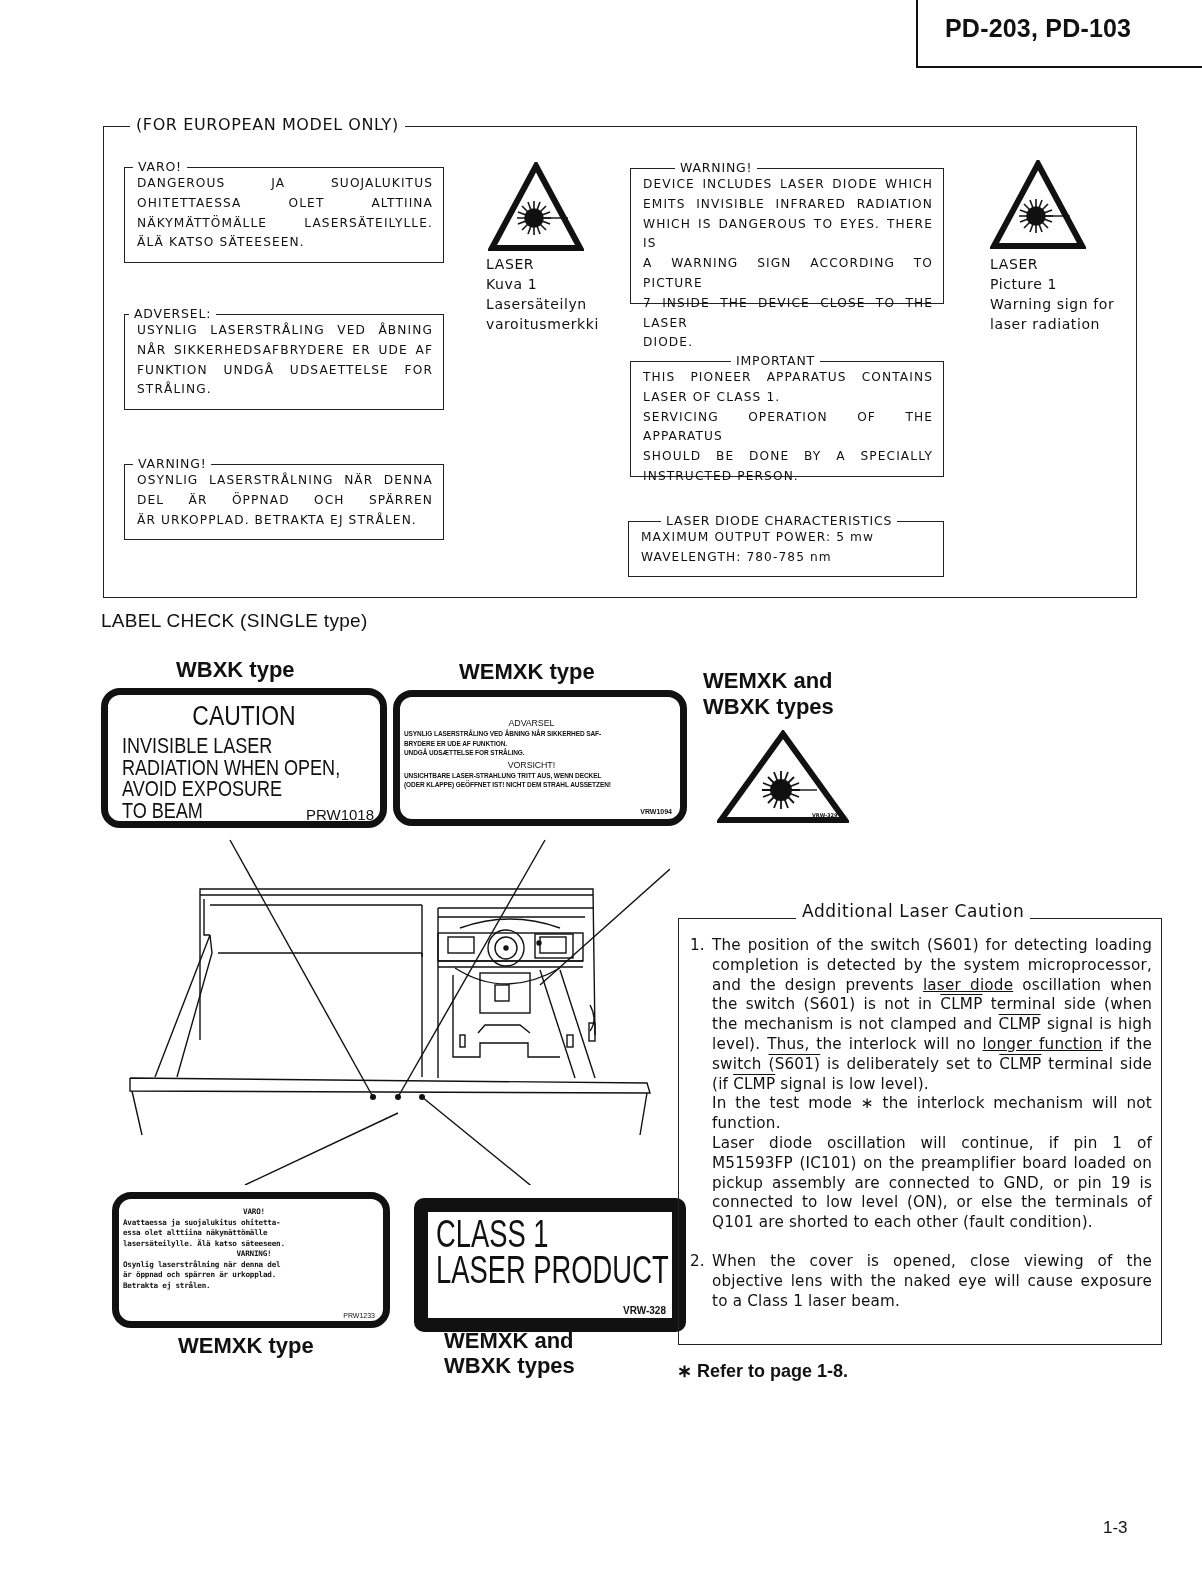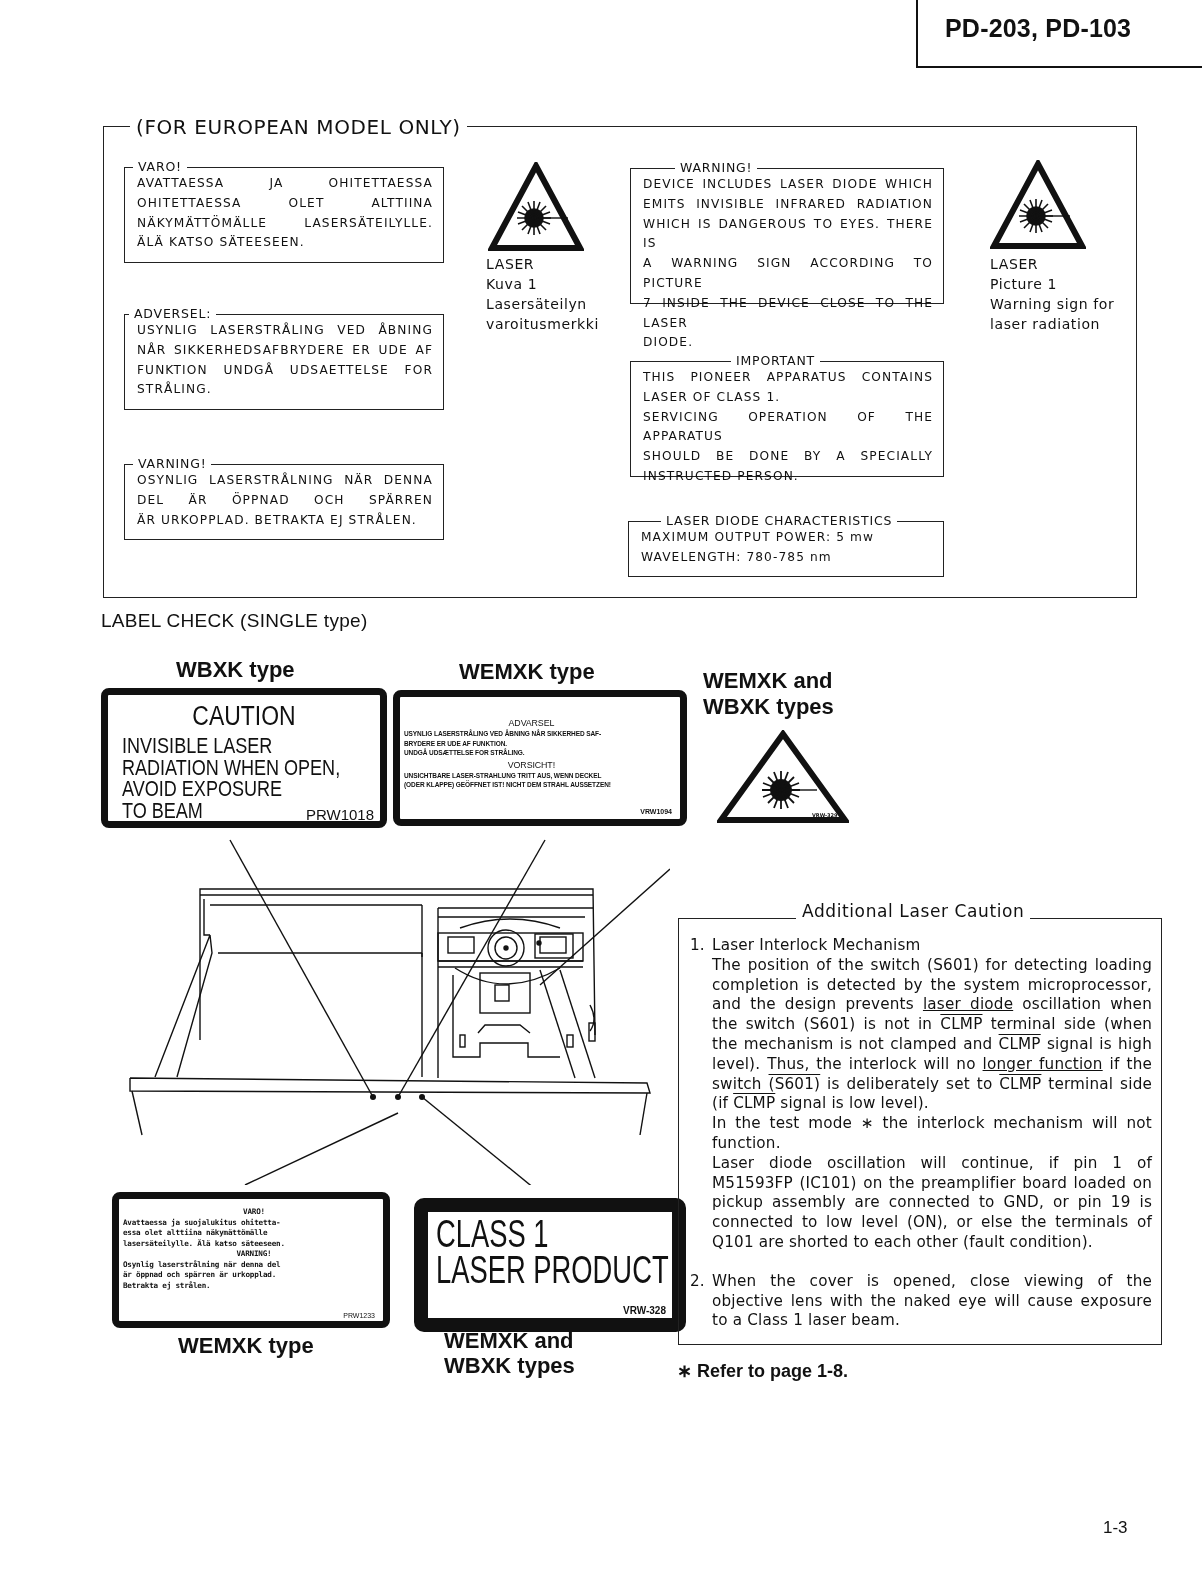--- a/index.html
+++ b/index.html
@@ -1,50 +1,50 @@
 <!DOCTYPE html>
 <html><head>
 <meta charset="utf-8">
 <style>
   html,body{margin:0;padding:0;background:#fff;}
   body{width:1202px;height:1589px;position:relative;overflow:hidden;color:#111;font-family:"DejaVu Sans","Liberation Sans",sans-serif;}
   .abs{position:absolute;}
   .hdr-box{left:916px;top:-2px;width:300px;height:68px;border-left:2px solid #111;border-bottom:2px solid #111;}
   .hdr-title{left:945px;top:14px;font-family:"Liberation Sans",sans-serif;font-weight:bold;font-size:25px;white-space:nowrap;letter-spacing:0.2px;}
   .euro-frame{left:103px;top:126px;width:1032px;height:470px;border:1.5px solid #222;}
-  .euro-legend{left:130px;top:115px;background:#fff;padding:0 6px 0 6px;font-size:20px;letter-spacing:0.6px;}
+  .euro-legend{left:130px;top:115px;background:#fff;padding:0 6px 0 6px;font-size:16px;letter-spacing:0.6px;}
   .box{position:absolute;border:1.3px solid #222;padding:6px 10px 4px 12px;font-size:12.2px;line-height:19.8px;letter-spacing:1.1px;text-align:justify;text-align-last:justify;}
   .box .last{text-align-last:left;}
   .box .legend{position:absolute;top:-10px;background:#fff;padding:0 5px;font-size:12.5px;letter-spacing:0.8px;line-height:18px;}
   .tri{position:absolute;}
   .cap{position:absolute;font-size:14px;line-height:20px;letter-spacing:0.6px;}
   .lbl-head{position:absolute;font-family:"Liberation Sans",sans-serif;font-weight:bold;font-size:22px;white-space:nowrap;}
   .label-check{left:101px;top:610px;font-family:"Liberation Sans",sans-serif;font-size:19px;letter-spacing:0.3px;}
-  .sticker{position:absolute;border:7px solid #111;border-radius:8px;background:#fff;}
+  .sticker{position:absolute;border:7px solid #111;border-radius:19px;background:#fff;}
   .addl{left:678px;top:918px;width:482px;height:425px;border:1.3px solid #222;}
   .addl-legend{left:796px;top:901px;background:#fff;padding:0 6px;font-size:17px;letter-spacing:0.6px;}
   .addl-body{left:690px;top:936px;width:462px;font-size:15.2px;line-height:19.8px;letter-spacing:0.2px;}
   .addl-body p{margin:0;text-align:justify;}
   .ovl{text-decoration:overline;}
   .ul{text-decoration:underline;}
   .foot{left:677px;top:1360px;font-family:"Liberation Sans",sans-serif;font-size:18px;font-weight:bold;}
   .pageno{left:1103px;top:1518px;font-family:"Liberation Sans",sans-serif;font-size:17px;}
 </style>
 </head>
 <body>
 
 <div class="abs hdr-box"></div>
 <div class="abs hdr-title">PD-203, PD-103</div>
 
 <div class="abs euro-frame"></div>
 <div class="abs euro-legend">(FOR EUROPEAN MODEL ONLY)</div>
 
 <div class="box" style="left:124px;top:167px;width:296px;height:84px;">
   <span class="legend" style="left:8px;">VARO!</span>
-  <div>AVATTAESSA JA OHITETTAESSA</div>
+  <div>DANGEROUS JA SUOJALUKITUS</div>
   <div>OHITETTAESSA OLET ALTTIINA</div>
   <div>NÄKYMÄTTÖMÄLLE LASERSÄTEILYLLE.</div>
   <div class="last">ÄLÄ KATSO SÄTEESEEN.</div>
 </div>
 
 <div class="box" style="left:124px;top:314px;width:296px;height:84px;">
   <span class="legend" style="left:4px;">ADVERSEL:</span>
   <div>USYNLIG LASERSTRÅLING VED ÅBNING</div>
   <div>NÅR SIKKERHEDSAFBRYDERE ER UDE AF</div>
   <div>FUNKTION UNDGÅ UDSAETTELSE FOR</div>
@@ -256,21 +256,20 @@
   <div>WEMXK and</div>
   <div>WBXK types</div>
 </div>
 
 <div class="abs addl"></div>
 <div class="abs addl-legend">Additional Laser Caution</div>
 <div class="abs addl-body">
   <div style="display:flex;">
     <span style="width:22px;flex:none;">1.</span>
     <div style="flex:1;">
-      <p>Laser Interlock Mechanism</p>
       <p><span>The position of the switch (S601) for detecting loading completion is detected by the system microprocessor, and the design prevents </span><span class="ul">laser diode</span><span> oscillation when the switch (S601) is not in </span><span class="ovl">CLMP</span><span> terminal side (when the mechanism is not clamped and </span><span class="ovl">CLMP</span><span> signal is high level). Thus, the interlock will no </span><span class="ul">longer function</span><span> if the switch </span><span class="ovl">(S601)</span><span> is deliberately set to </span><span class="ovl">CLMP</span><span> terminal side (if </span><span class="ovl">CLMP</span><span> signal is low level).</span></p>
       <p>In the test mode ∗ the interlock mechanism will not function.</p>
       <p>Laser diode oscillation will continue, if pin 1 of M51593FP (IC101) on the preamplifier board loaded on pickup assembly are connected to GND, or pin 19 is connected to low level (ON), or else the terminals of Q101 are shorted to each other (fault condition).</p>
     </div>
   </div>
   <div style="display:flex;margin-top:19px;">
     <span style="width:22px;flex:none;">2.</span>
     <p style="flex:1;">When the cover is opened, close viewing of the objective lens with the naked eye will cause exposure to a Class 1 laser beam.</p>
   </div>
 </div>

